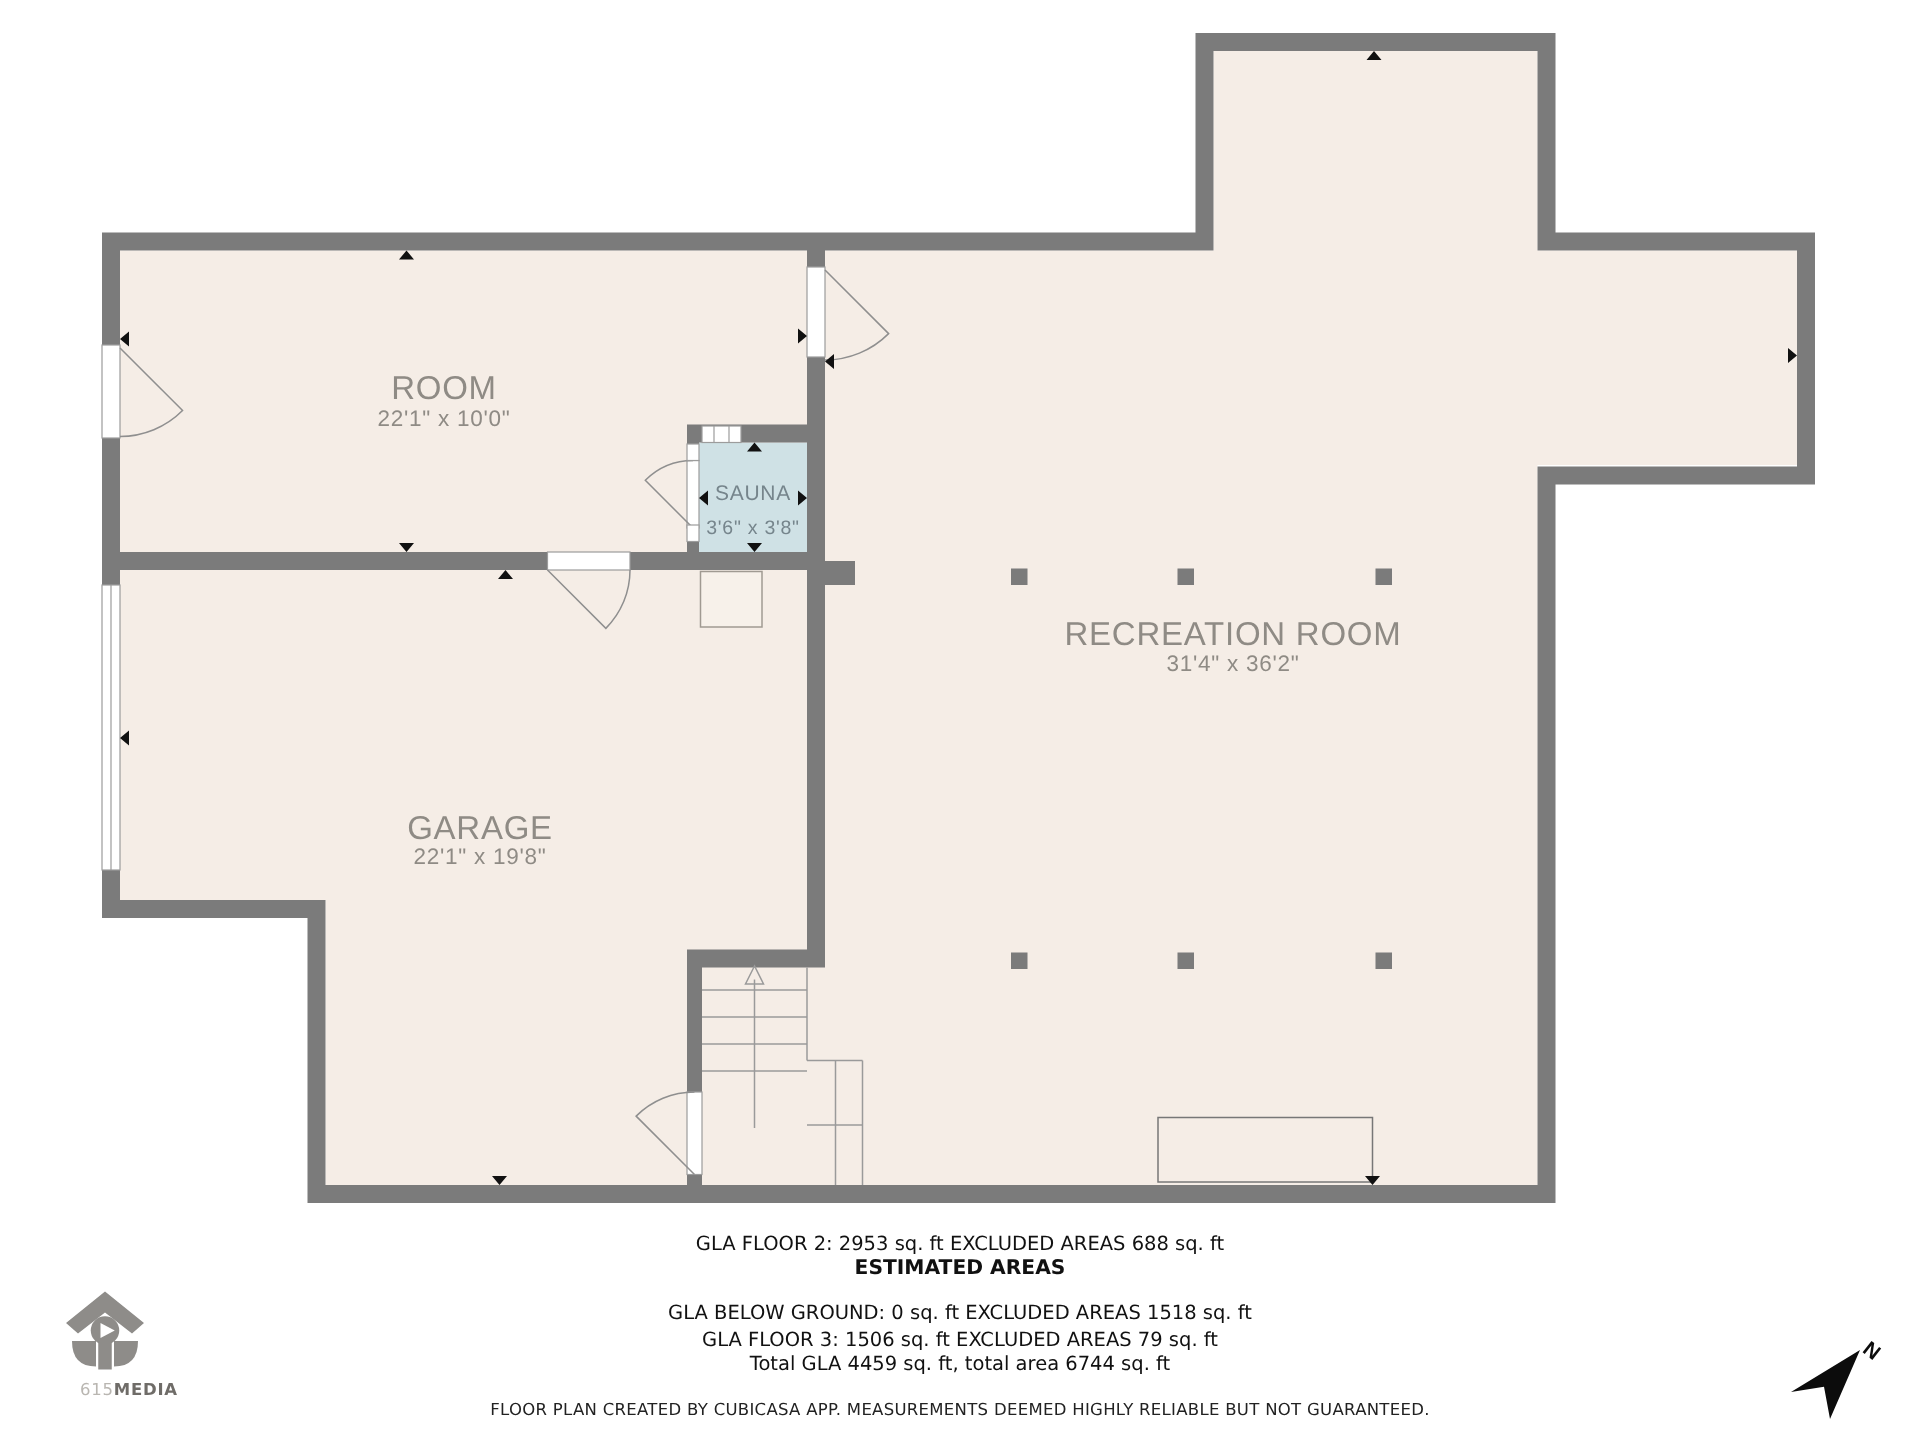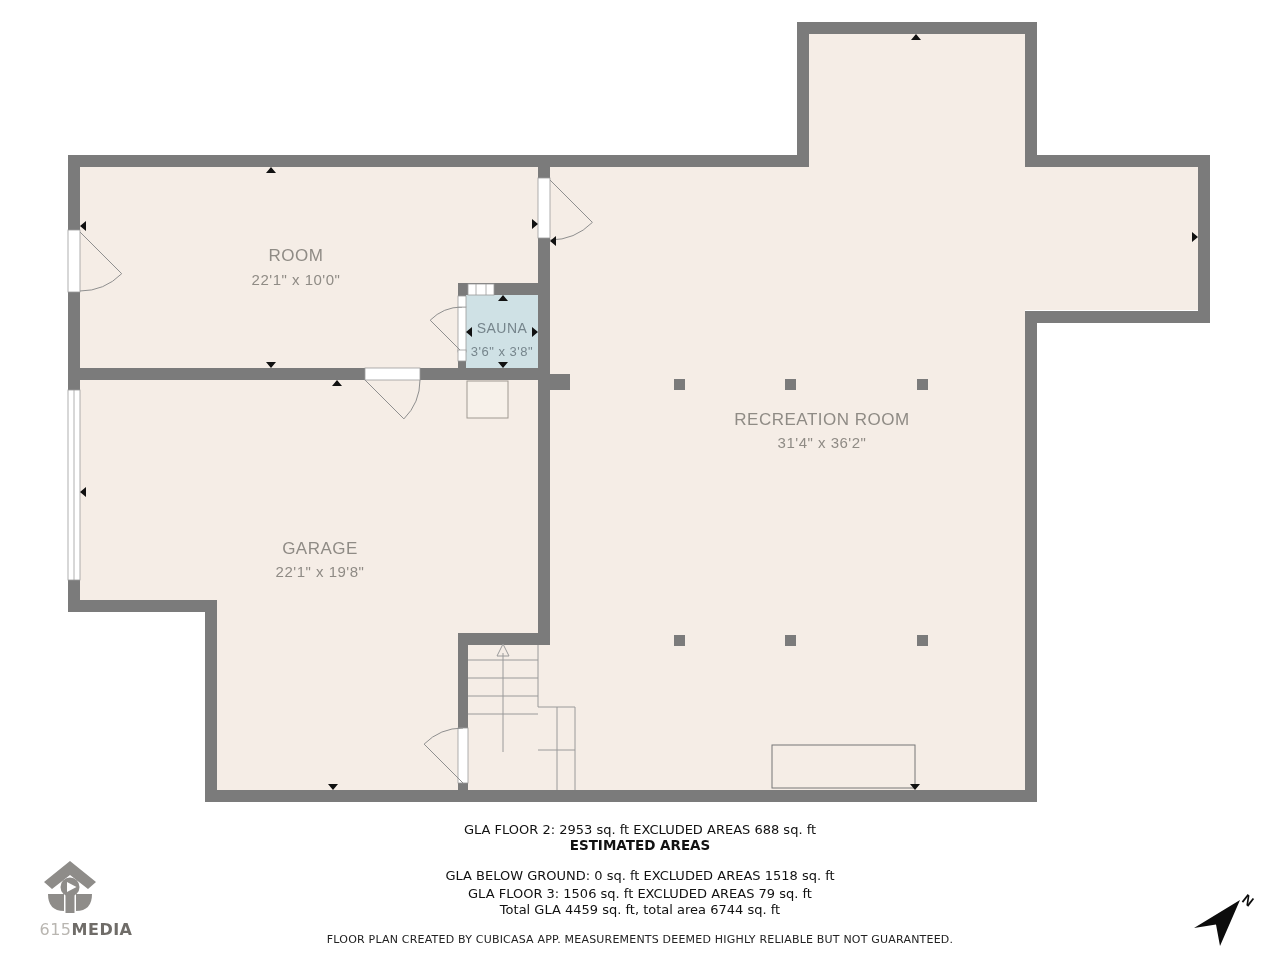--- a/index.html
+++ b/index.html
@@ -1,30 +1,30 @@
 <!DOCTYPE html>
 <html><head>
 <meta charset="utf-8">
 <style>
   html,body{margin:0;padding:0;background:#fff;}
   #stage{position:relative;width:1280px;height:960px;background:#ffffff;overflow:hidden;
          font-family:"Liberation Sans", sans-serif;}
   .abs{position:absolute;}
   .room-label{position:absolute;text-align:center;color:#8f8b85;letter-spacing:.5px;}
-  .room-name{font-size:17px;}
+  .room-name{font-size:22px;}
   .room-dims{font-size:15px;}
   .sauna-name{font-size:14px;color:#76858c;}
   .sauna-dims{font-size:13px;color:#76858c;}
   .footer{position:absolute;left:0;width:1280px;text-align:center;color:#111;
           font-family:"DejaVu Sans", sans-serif;}
   .footer-title{font-weight:bold;font-size:13.5px;}
   .footer-line{font-size:13px;}
   .disclaimer{font-size:11px;color:#222;letter-spacing:.2px;}
   .logo-text{position:absolute;left:26px;top:920px;width:120px;text-align:center;
-             font-family:"DejaVu Sans", sans-serif;font-size:16px;letter-spacing:.5px;}
+             font-family:"DejaVu Sans", sans-serif;font-size:11px;letter-spacing:.5px;}
   .logo-prefix{color:#b9b6b1;font-weight:400;}
   .logo-suffix{color:#6f6c68;font-weight:bold;}
 </style>
 </head>
 <body>
 
 <div id="stage">
 
   <svg class="abs" style="left:0;top:0" width="1280" height="830" viewBox="0 0 1280 830">
 

